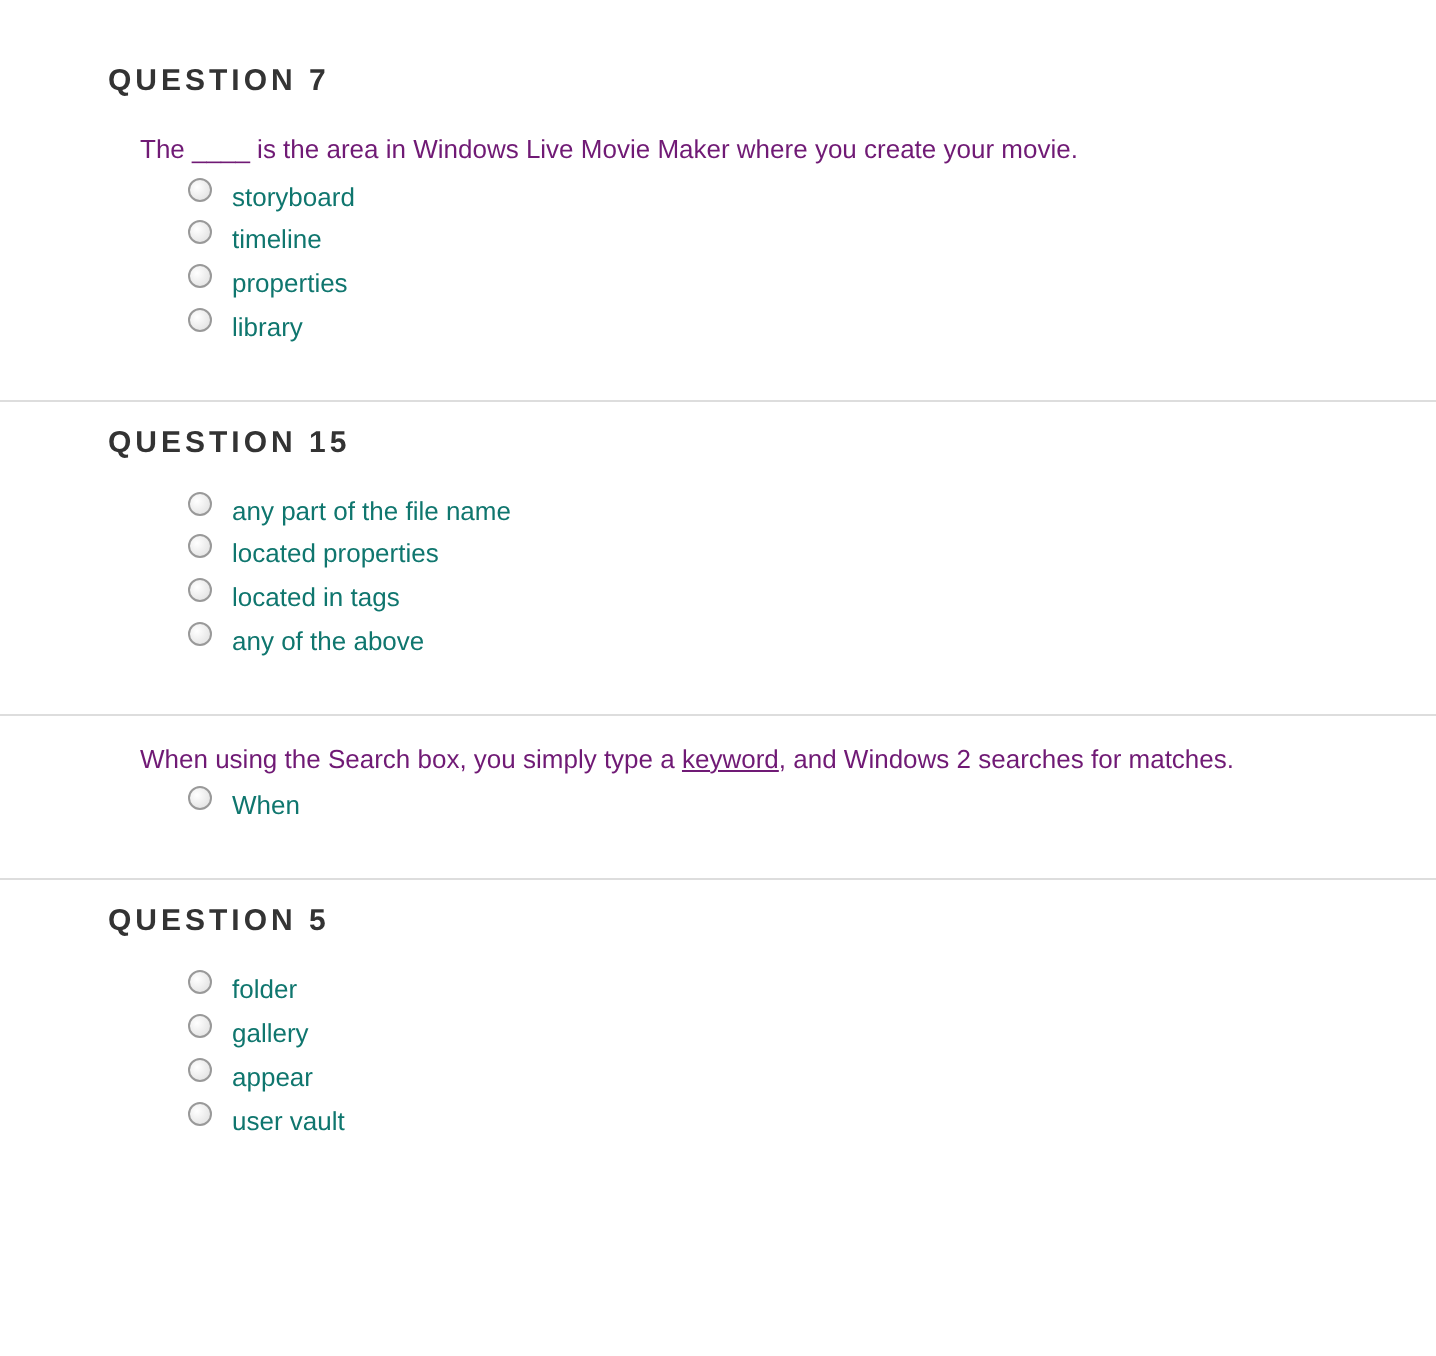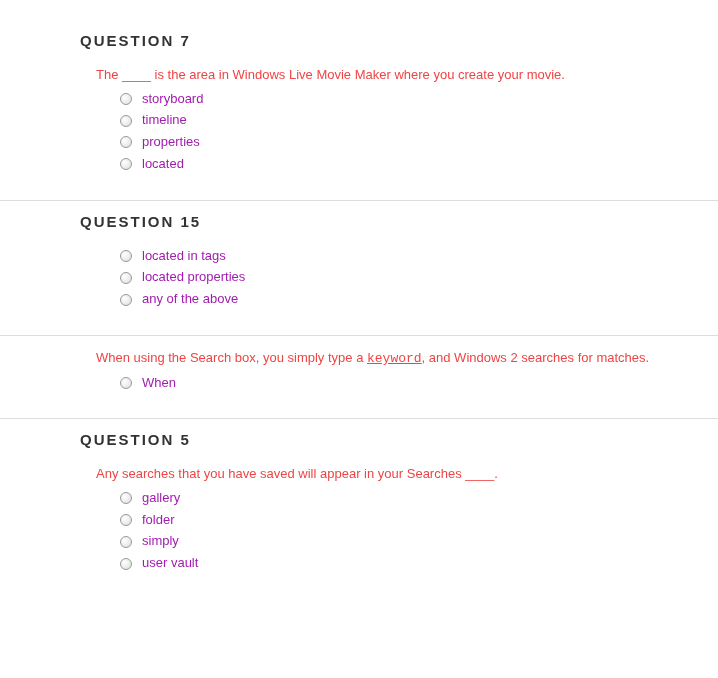--- a/index.html
+++ b/index.html
@@ -8,62 +8,60 @@
       box-sizing: border-box;
     }
     body {
       font-family: Arial, Helvetica, sans-serif;
       background: #ffffff;
       padding: 20px 0;
       width: 718px;
     }
     .question-block {
       padding: 12px 0 24px 54px;
-      margin-left: 26px;
     }
     .question-header {
       font-size: 15px;
       font-weight: bold;
       letter-spacing: 2px;
       color: #333;
       margin-bottom: 16px;
     }
     .question-text {
       font-size: 13px;
-      color: #ef4444;
+      color: #701a75;
       margin-bottom: 4px;
       line-height: 1.5;
       padding-left: 16px;
     }
     .option-row {
       display: flex;
-      align-items: center;
+      align-items: flex-start;
       padding-left: 40px;
       margin: 1px 0;
       font-size: 13px;
-      color: #a21caf;
+      color: #0f766e;
       line-height: 1.6;
     }
     .radio {
       width: 12px;
       height: 12px;
       border-radius: 50%;
       border: 1px solid #999;
       background: radial-gradient(circle at 35% 35%, #fff, #ddd);
       margin-right: 10px;
       flex-shrink: 0;
     }
     .divider {
       border: none;
       border-top: 1px solid #ddd;
       margin: 0;
     }
     .underline {
       text-decoration: underline;
-      font-family: Liberation Mono, monospace;
     }
   </style>
 </head>
 <body>
 
 <div class="question-block">
   <div class="question-header">QUESTION 7</div>
   <div class="question-text">
     <span>The </span><span>____</span><span> is the area in Windows Live Movie Maker where you create your movie.</span>
   </div>
@@ -74,35 +72,39 @@
   <div class="option-row">
     <span class="radio"></span>
     <span>timeline</span>
   </div>
   <div class="option-row">
     <span class="radio"></span>
     <span>properties</span>
   </div>
   <div class="option-row">
     <span class="radio"></span>
-    <span>located</span>
+    <span>library</span>
   </div>
 </div>
 
 <hr class="divider">
 
 <div class="question-block">
   <div class="question-header">QUESTION 15</div>
   <div class="option-row">
     <span class="radio"></span>
-    <span>located in tags</span>
+    <span>any part of the file name</span>
   </div>
   <div class="option-row">
     <span class="radio"></span>
     <span>located properties</span>
+  </div>
+  <div class="option-row">
+    <span class="radio"></span>
+    <span>located in tags</span>
   </div>
   <div class="option-row">
     <span class="radio"></span>
     <span>any of the above</span>
   </div>
 </div>
 
 <hr class="divider">
 
 <div class="question-block">
@@ -112,32 +114,29 @@
   <div class="option-row">
     <span class="radio"></span>
     <span>When</span>
   </div>
 </div>
 
 <hr class="divider">
 
 <div class="question-block">
   <div class="question-header">QUESTION 5</div>
-  <div class="question-text">
-    <span>Any searches that you have saved will appear in your Searches </span><span>____</span><span>.</span>
+  <div class="option-row">
+    <span class="radio"></span>
+    <span>folder</span>
   </div>
   <div class="option-row">
     <span class="radio"></span>
     <span>gallery</span>
   </div>
   <div class="option-row">
     <span class="radio"></span>
-    <span>folder</span>
-  </div>
-  <div class="option-row">
-    <span class="radio"></span>
-    <span>simply</span>
+    <span>appear</span>
   </div>
   <div class="option-row">
     <span class="radio"></span>
     <span>user vault</span>
   </div>
 </div>
 
 </body></html>

